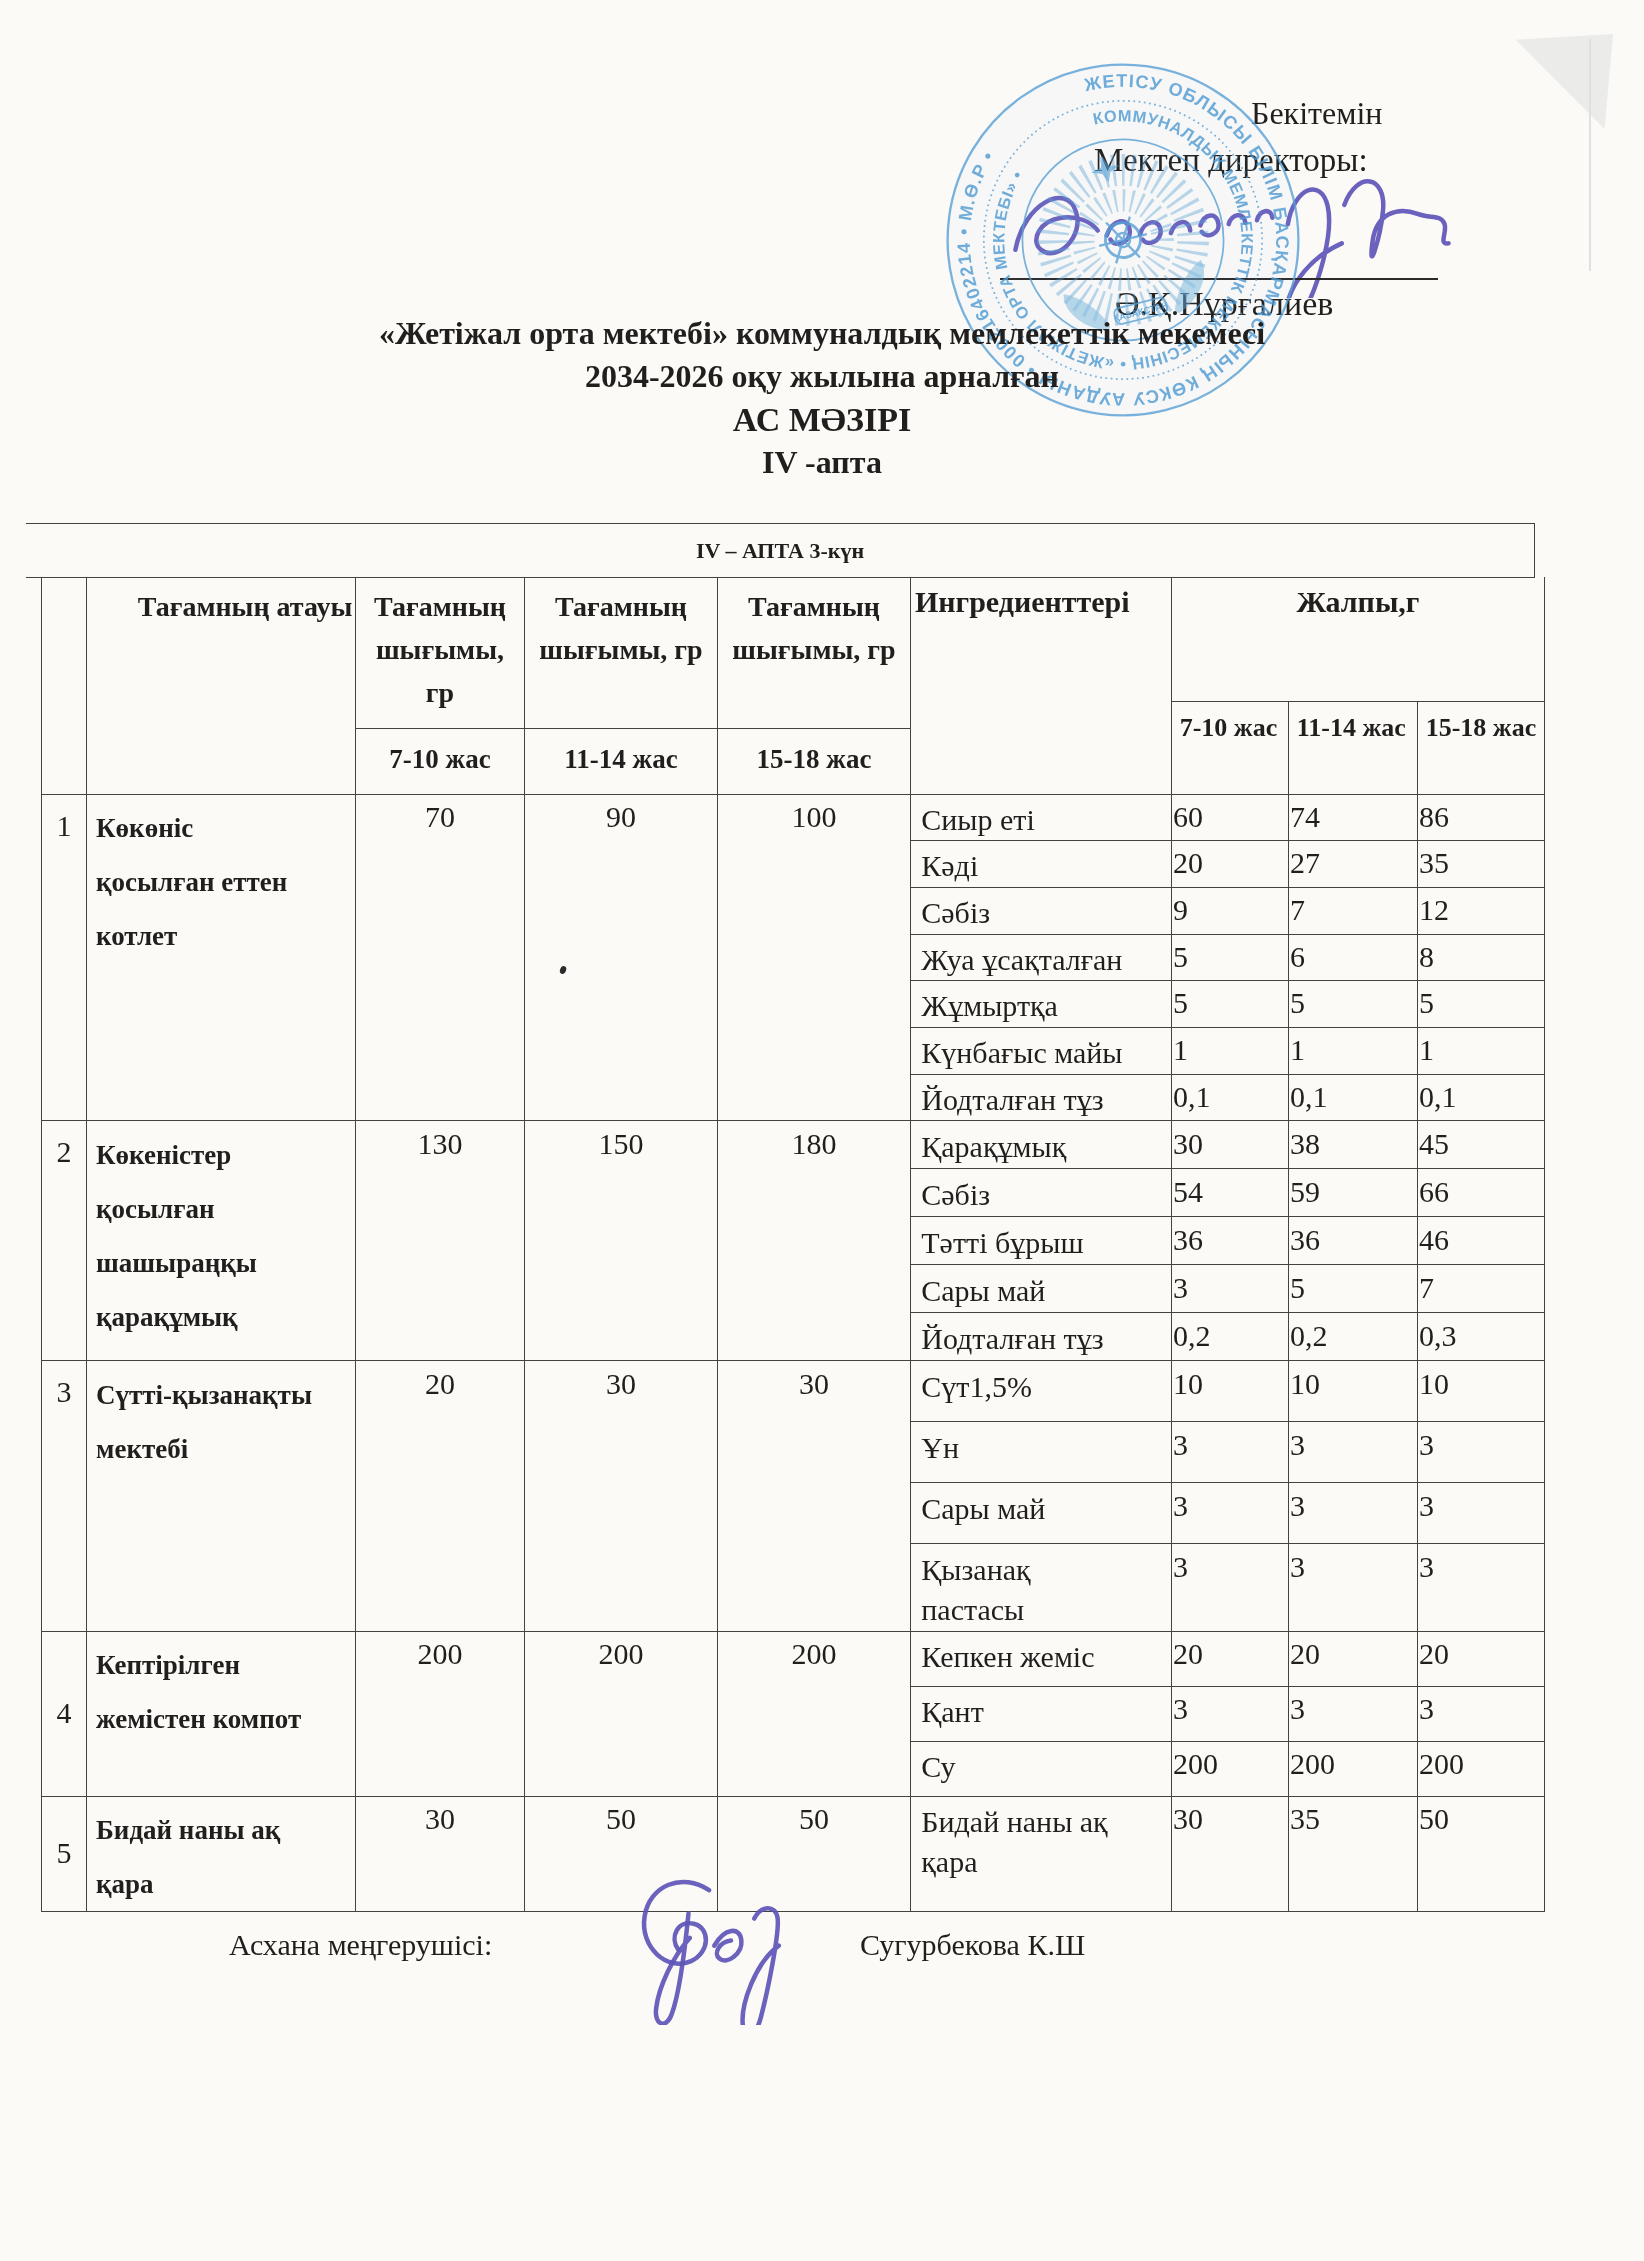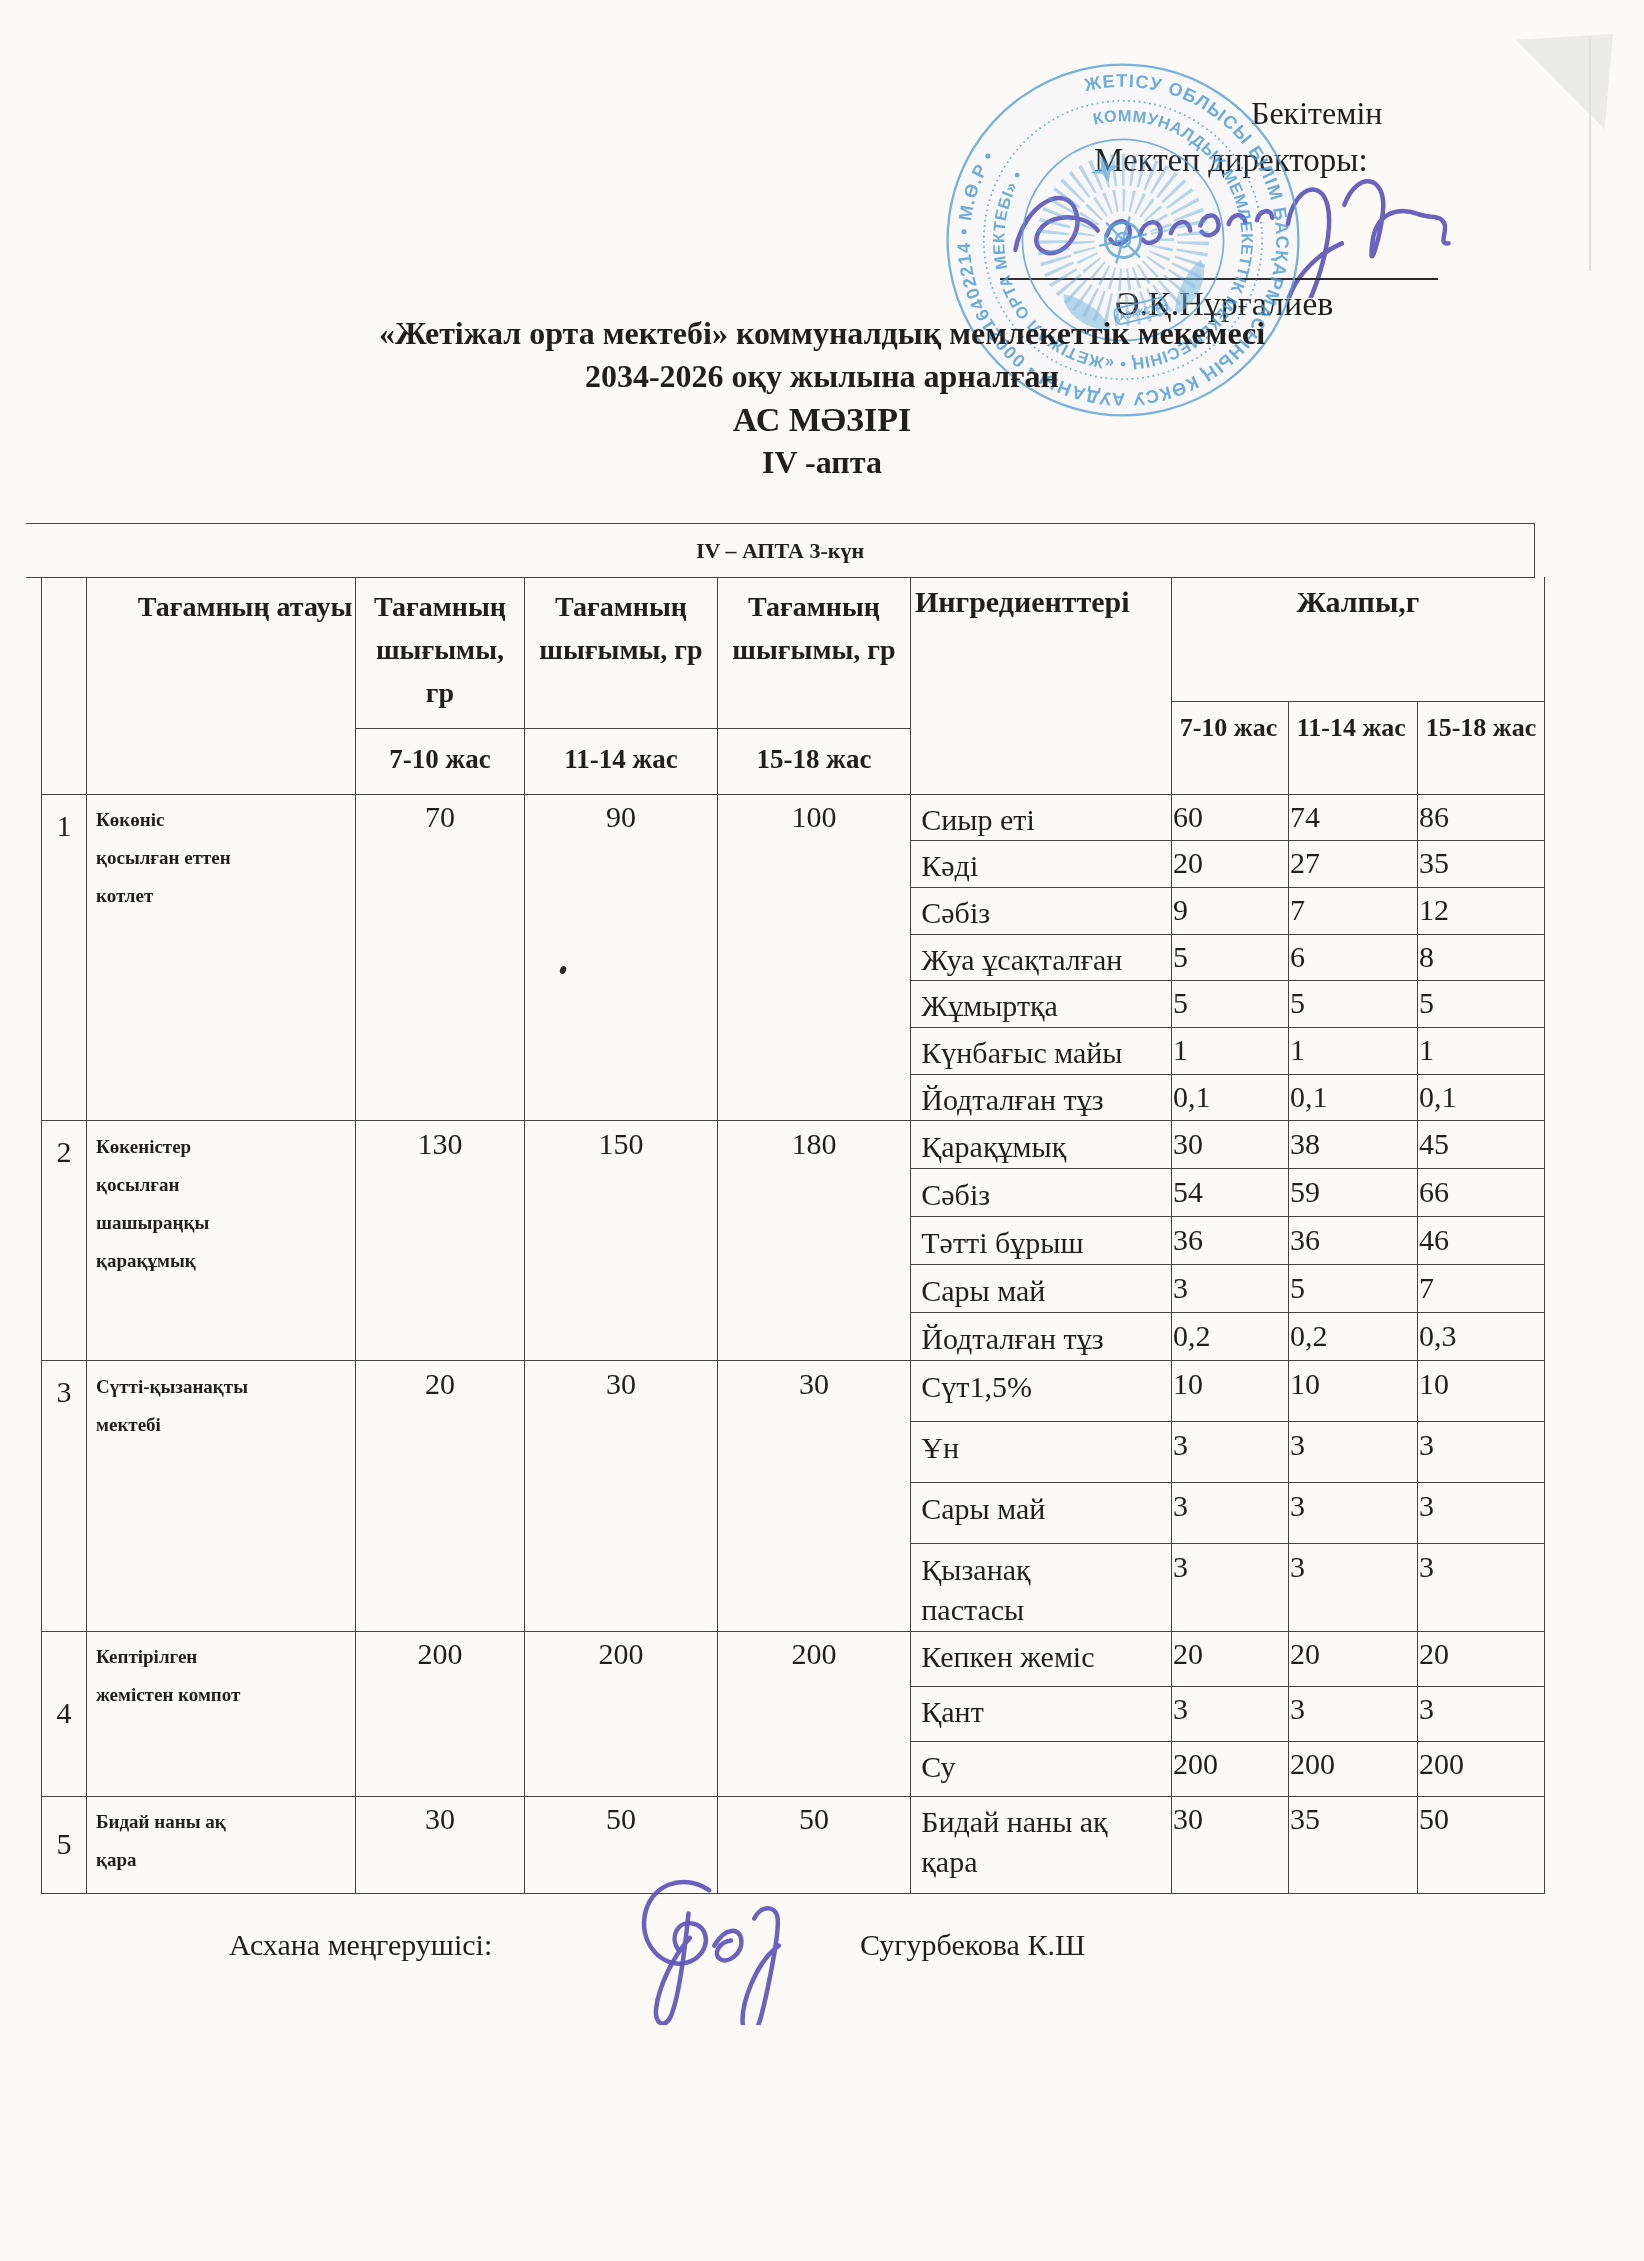--- a/index.html
+++ b/index.html
@@ -56,21 +56,21 @@
   th { font-weight:700; vertical-align:top; white-space:pre-line; padding:7.7px 2.6px 0 2.6px; }
   .th-dish  { font-size:28px; line-height:1.55; text-align:right; }
   .th-yield { font-size:28px; line-height:1.55; text-align:center; }
   .th-ingr  { font-size:30px; text-align:left; padding-left:3.9px; }
   .th-total { font-size:30px; text-align:center; }
   .th-yage  { font-size:27px; text-align:center; padding-top:15.5px; }
   .th-tage  { font-size:26px; line-height:1.5; text-align:left; padding-left:7.7px; padding-top:6.4px; }
   td { font-size:30px; vertical-align:top; }
   td.num  { text-align:center; font-size:30px; padding-top:14px; }
   td.num.mid { vertical-align:middle; padding-top:0; }
-  td.dish { font-weight:700; font-size:19px; line-height:2.0; padding:6.4px 5.2px 0 9px; white-space:pre-line; }
+  td.dish { font-weight:700; font-size:27px; line-height:2.0; padding:6.4px 5.2px 0 9px; white-space:pre-line; }
   td.yld  { text-align:center; padding-top:5.2px; }
   td.ing  { text-align:left; padding:5.2px 3.9px 0 10.3px; white-space:pre-line; line-height:1.35; font-size:30px; }
   td.val  { text-align:left; padding-top:5.2px; }
 
   
   .ft-label { position:absolute; left:229px; top:1928px; font-size:30px; }
   .ft-name  { position:absolute; left:860px; top:1928px; font-size:30px; }
   .sig-manager { position:absolute; left:611px; top:1867px; width:184px; height:158px; }
 </style>
 </head>

